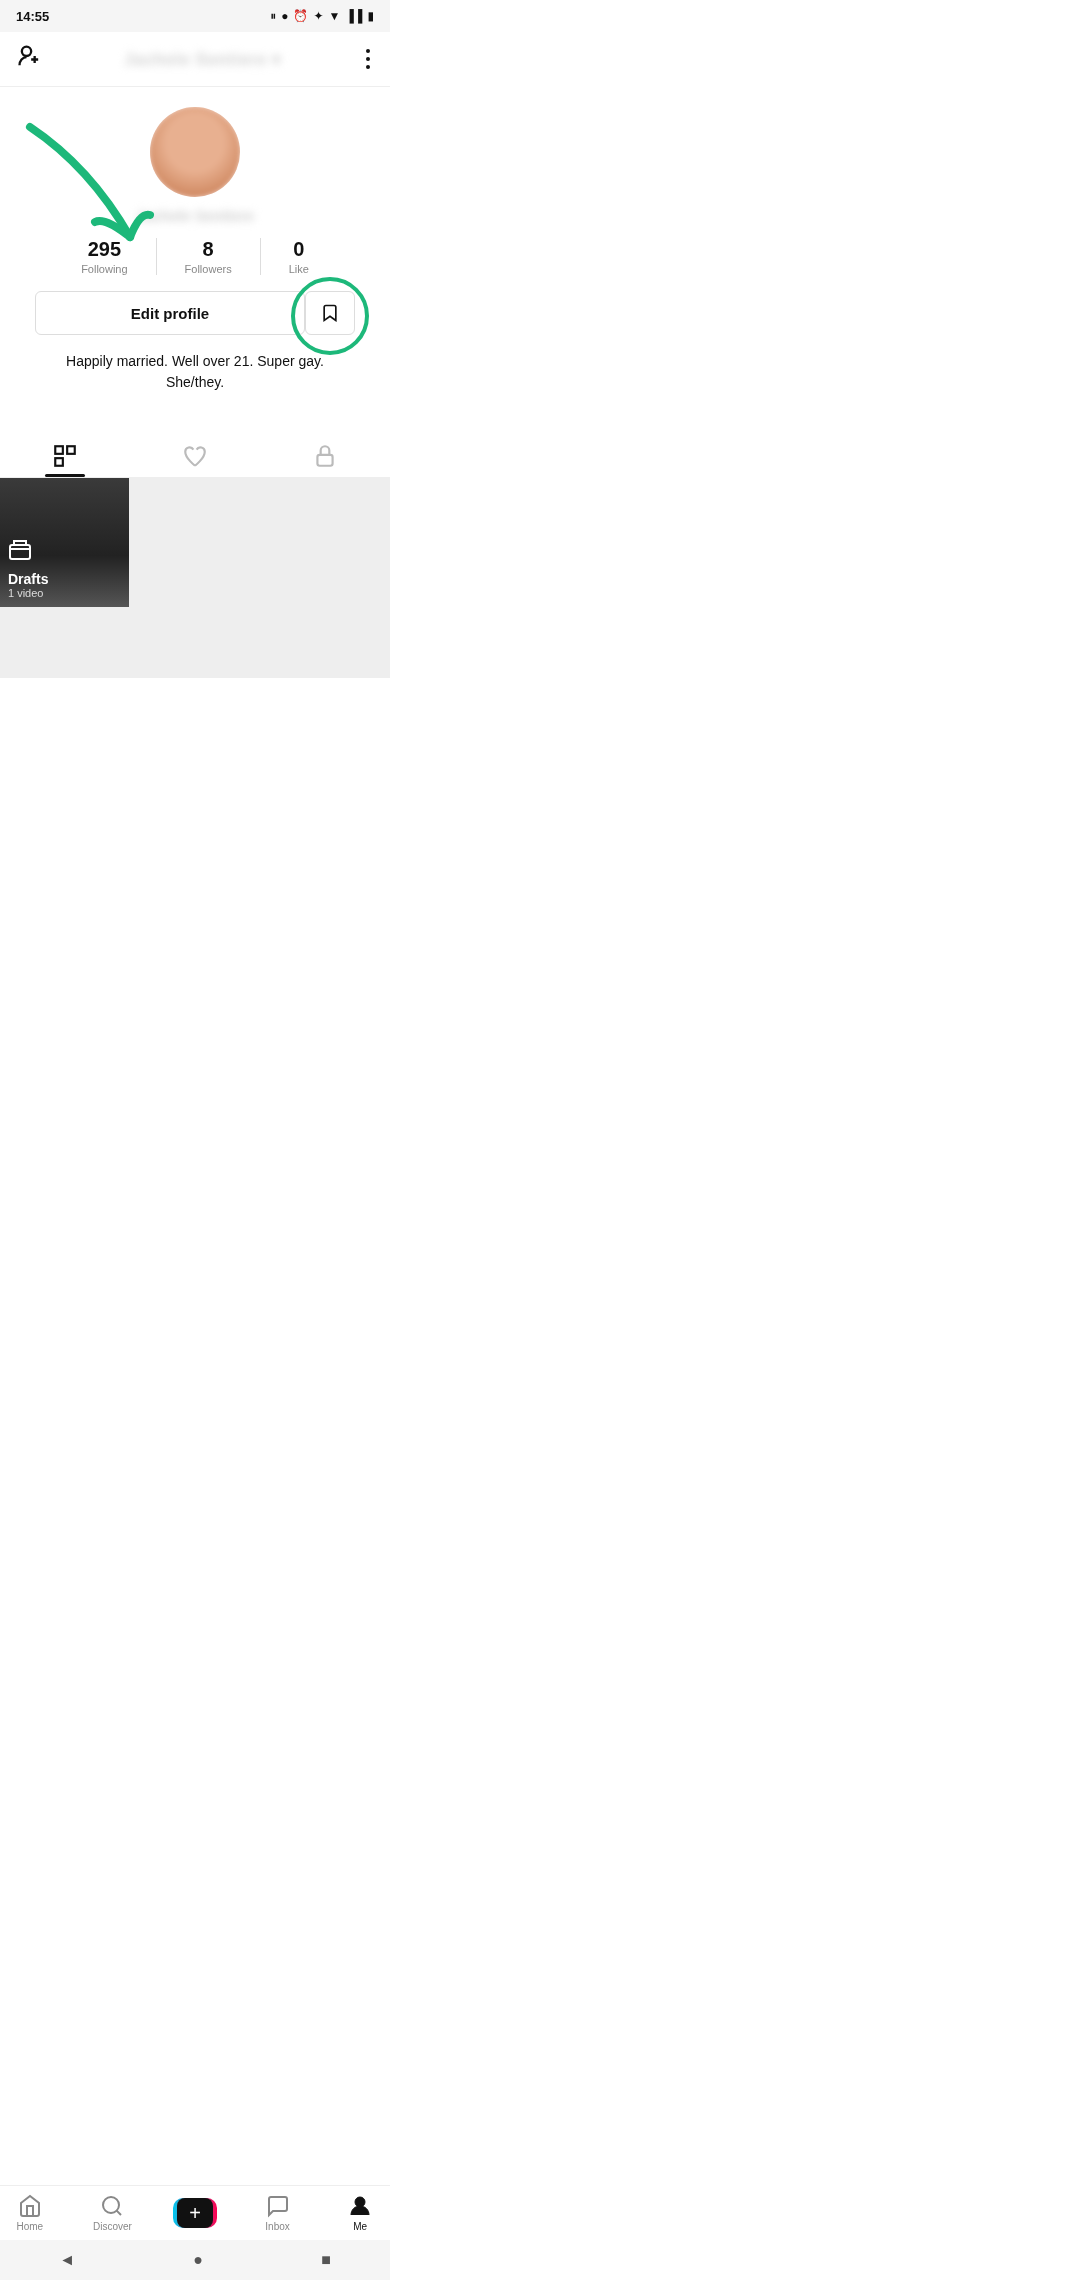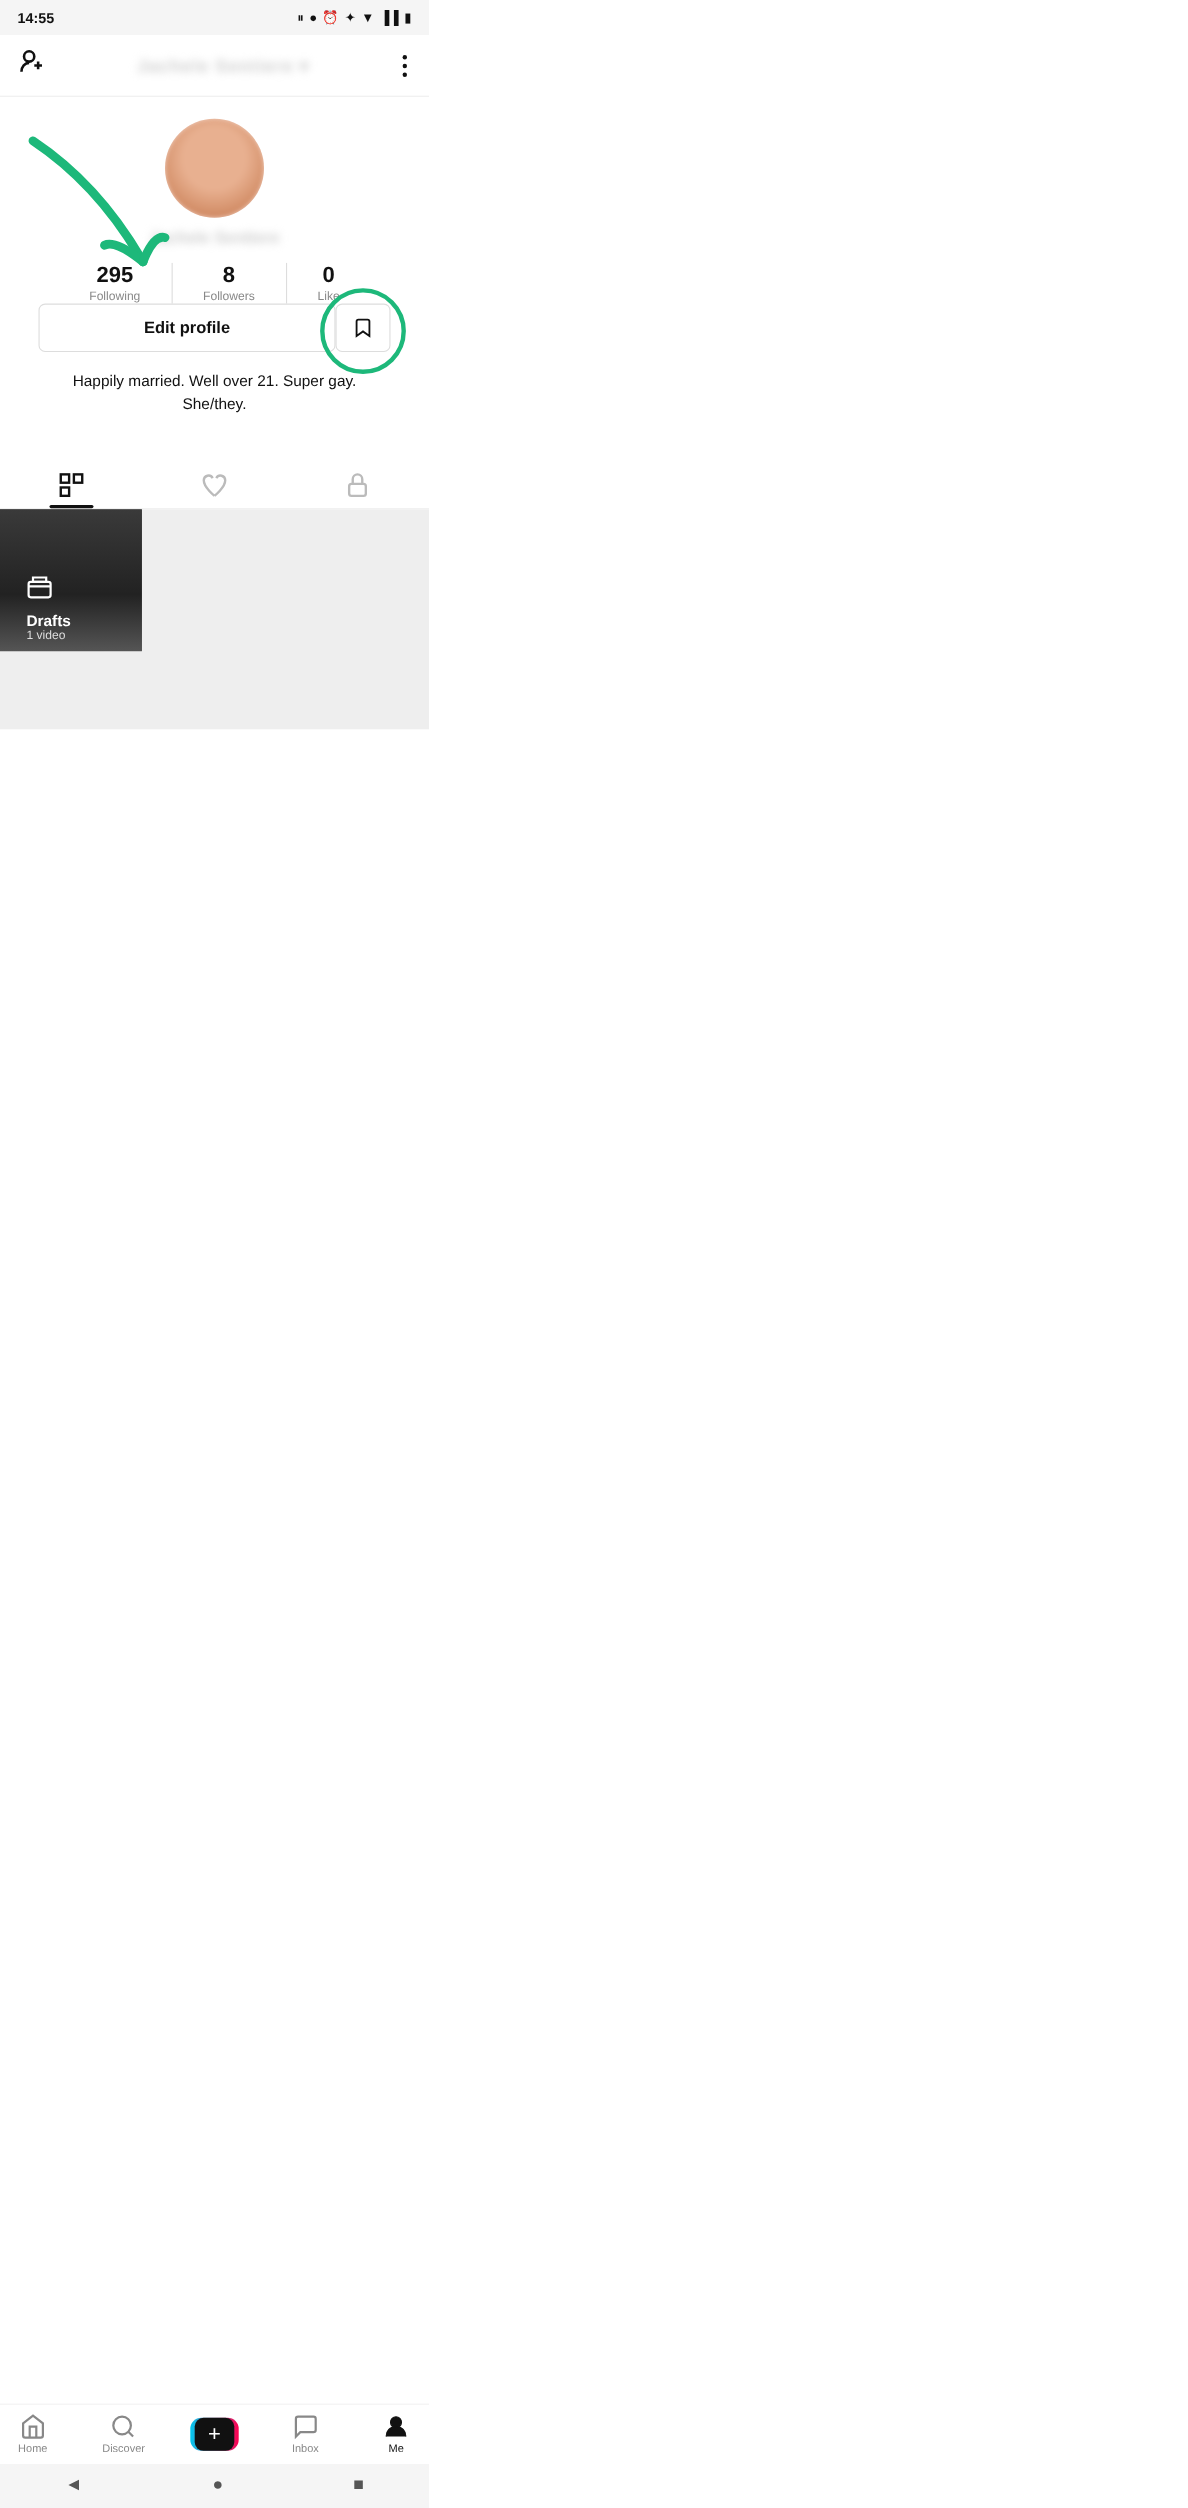--- a/index.html
+++ b/index.html
@@ -120,20 +120,21 @@
       color: #ccc;
       filter: blur(4px);
       margin-bottom: 14px;
     }
 
     
     .stats-row {
       display: flex;
       align-items: flex-start;
       gap: 0;
+      margin-bottom: 16px;
     }
     .stat-item {
       display: flex;
       flex-direction: column;
       align-items: center;
       padding: 0 28px;
     }
     .stat-item:not(:last-child) {
       border-right: 1px solid #ddd;
     }
@@ -255,21 +256,21 @@
     
     .cat-bg {
       width: 100%;
       height: 100%;
       background: linear-gradient(180deg, #3a3a3a 0%, #222 60%, #555 100%);
       position: absolute;
       top: 0; left: 0;
     }
     .drafts-overlay {
       position: absolute;
-      bottom: 0; left: 16px; right: 0;
+      bottom: 0; left: 0; right: 0;
       padding: 8px;
       color: #fff;
       z-index: 2;
     }
     .drafts-icon { margin-bottom: 4px; }
     .drafts-title {
       font-size: 14px;
       font-weight: 700;
       color: #fff;
     }

